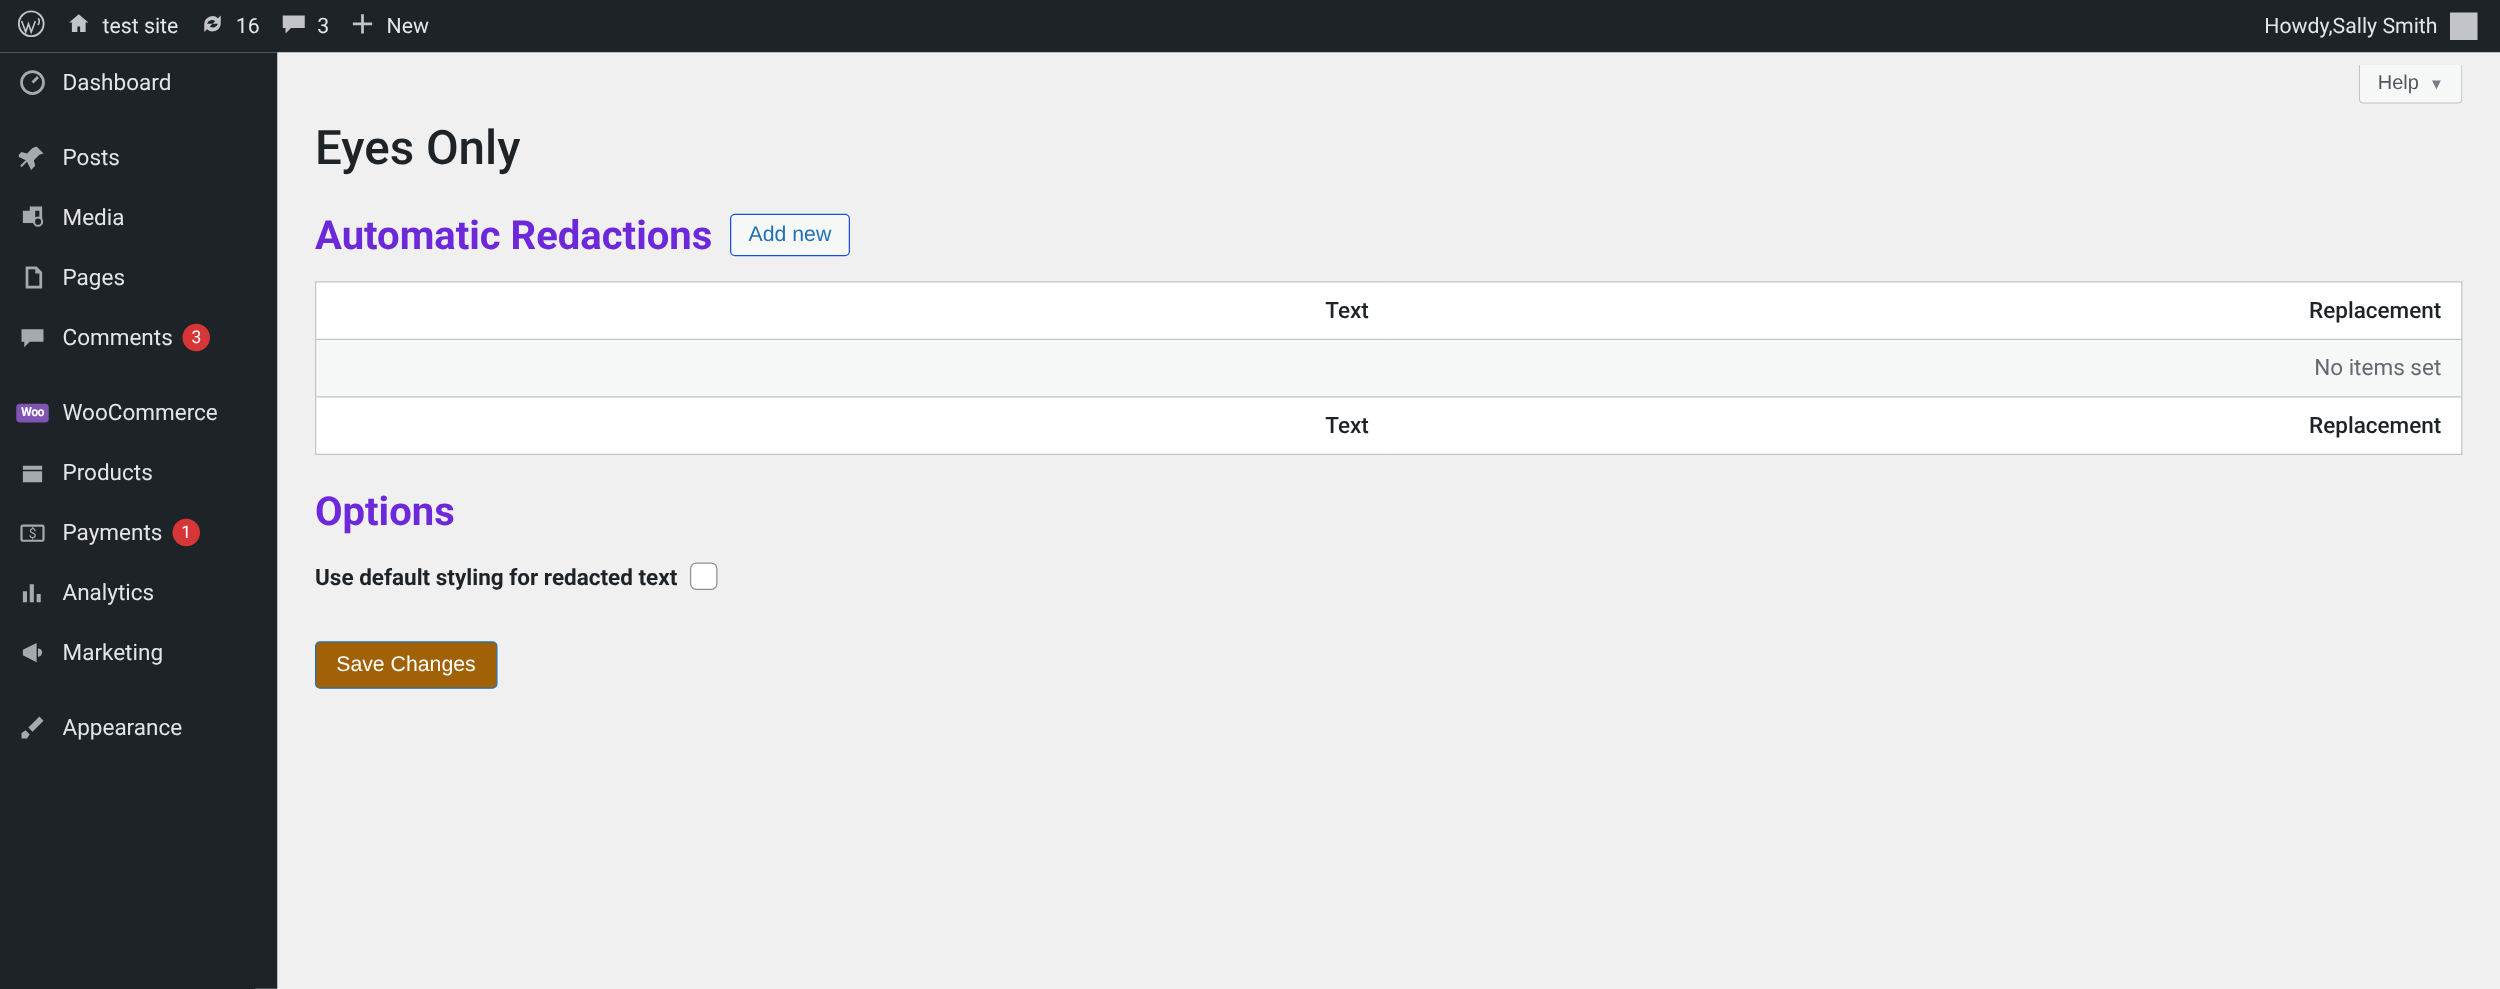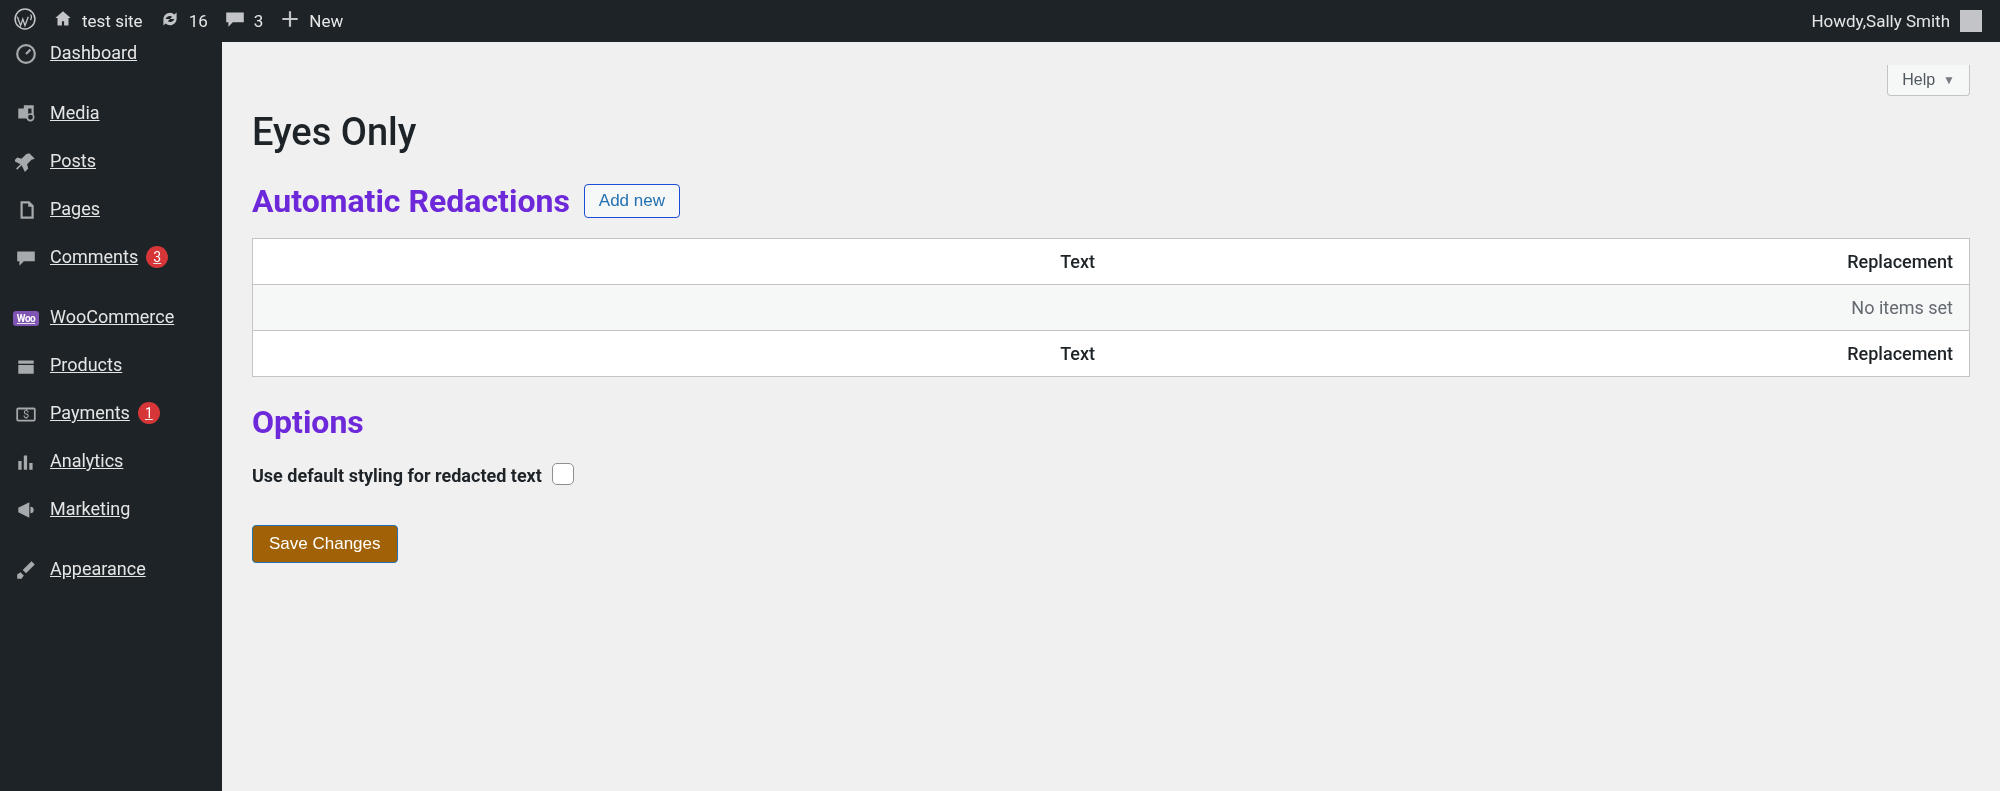--- a/index.html
+++ b/index.html
@@ -39,26 +39,25 @@
     position: absolute;
     top: 42px; left: 0; bottom: 0;
     width: 222px;
     background: #1d2327;
     color: #f0f0f1;
     font-size: 18px;
     overflow: hidden;
   }
   .sidebar ul { list-style: none; }
   .sidebar li {
-    display: flex; align-items: flex-start;
+    display: flex; align-items: center;
     padding: 0 14px;
     height: 48px;
     color: #e5e5e5;
     cursor: pointer;
-    text-decoration: underline;
   }
   .sidebar li.sep { height: 12px; padding: 0; }
   .sidebar .s-icon {
     width: 24px; height: 24px; flex: 0 0 24px;
     margin-right: 12px;
     display: inline-flex; align-items: center; justify-content: center;
   }
   .sidebar .s-icon svg { width: 22px; height: 22px; fill: #a7aaad; }
   .sidebar .badge {
     margin-left: 8px;
@@ -82,21 +81,21 @@
   }
 
   
   .main {
     position: absolute;
     top: 42px; left: 222px; right: 0; bottom: 0;
     background: #f0f0f1;
     padding: 0 30px 30px 30px;
     overflow: auto;
   }
-  .help-tab-wrap { display: flex; justify-content: flex-end; margin-top: 23px; }
+  .help-tab-wrap { display: flex; justify-content: flex-end; margin-top: 10px; }
   .help-tab {
     background: #f6f7f7;
     border: 1px solid #c3c4c7;
     border-top: none;
     border-radius: 0 0 4px 4px;
     padding: 6px 14px;
     color: #50575e;
     font-size: 16px;
     cursor: pointer;
     display: inline-flex; align-items: center;
@@ -231,33 +230,33 @@
             <circle cx="10" cy="10" r="8" fill="none" stroke="#a7aaad" stroke-width="2"></circle>
             <path d="M10 10l4-4" stroke="#a7aaad" stroke-width="2"></path>
           </svg>
         </span>
       <span>Dashboard</span>
     </li>
     <li class="sep"></li>
     <li>
       <span class="s-icon">
           <svg viewBox="0 0 20 20">
+            <path d="M13 2l5 5-3 1-4 4 1 4-3 3-3-6-4 4-1-1 4-4-6-3 3-3 4 1 4-4z"></path>
+          </svg>
+        </span>
+      <span>Posts</span>
+    </li>
+    <li>
+      <span class="s-icon">
+          <svg viewBox="0 0 20 20">
             <path d="M3 5h9v9H3zM8 2h9v9h-2V5H8z"></path>
             <circle cx="14" cy="13" r="3" fill="none" stroke="#a7aaad" stroke-width="1.5"></circle>
           </svg>
         </span>
       <span>Media</span>
-    </li>
-    <li>
-      <span class="s-icon">
-          <svg viewBox="0 0 20 20">
-            <path d="M13 2l5 5-3 1-4 4 1 4-3 3-3-6-4 4-1-1 4-4-6-3 3-3 4 1 4-4z"></path>
-          </svg>
-        </span>
-      <span>Posts</span>
     </li>
     <li>
       <span class="s-icon">
           <svg viewBox="0 0 20 20">
             <path d="M5 2h8l4 4v12H5zM7 4v12h8V7h-3V4z"></path>
           </svg>
         </span>
       <span>Pages</span>
     </li>
     <li>

